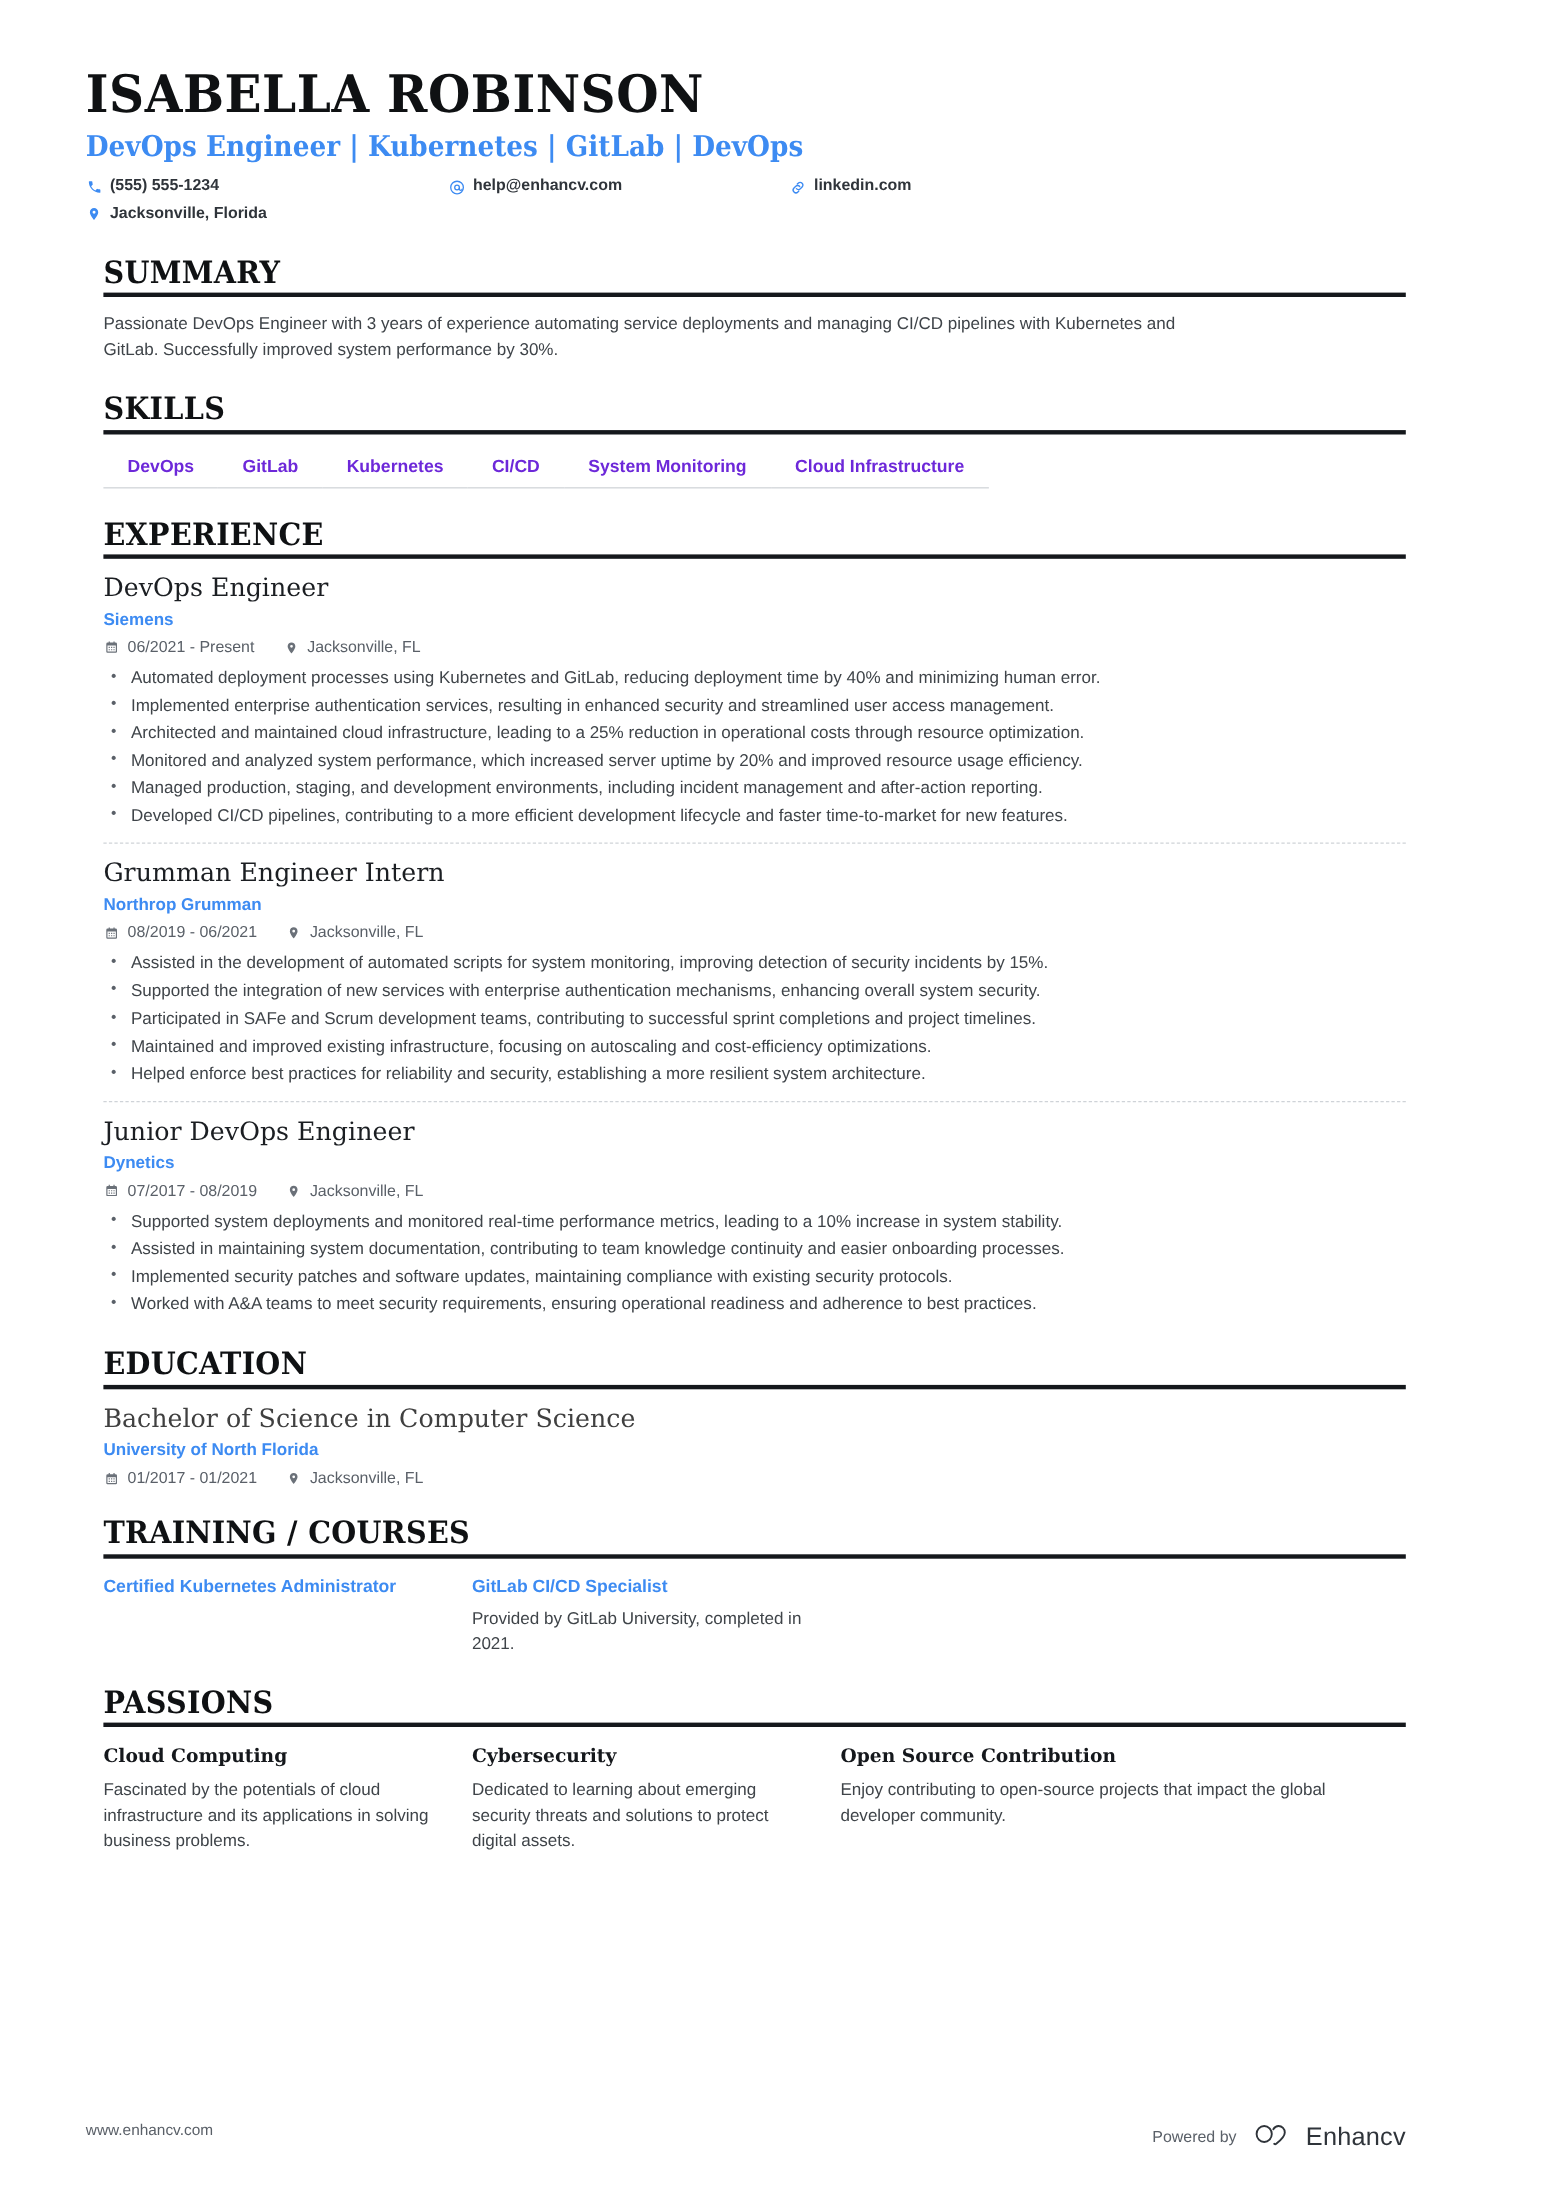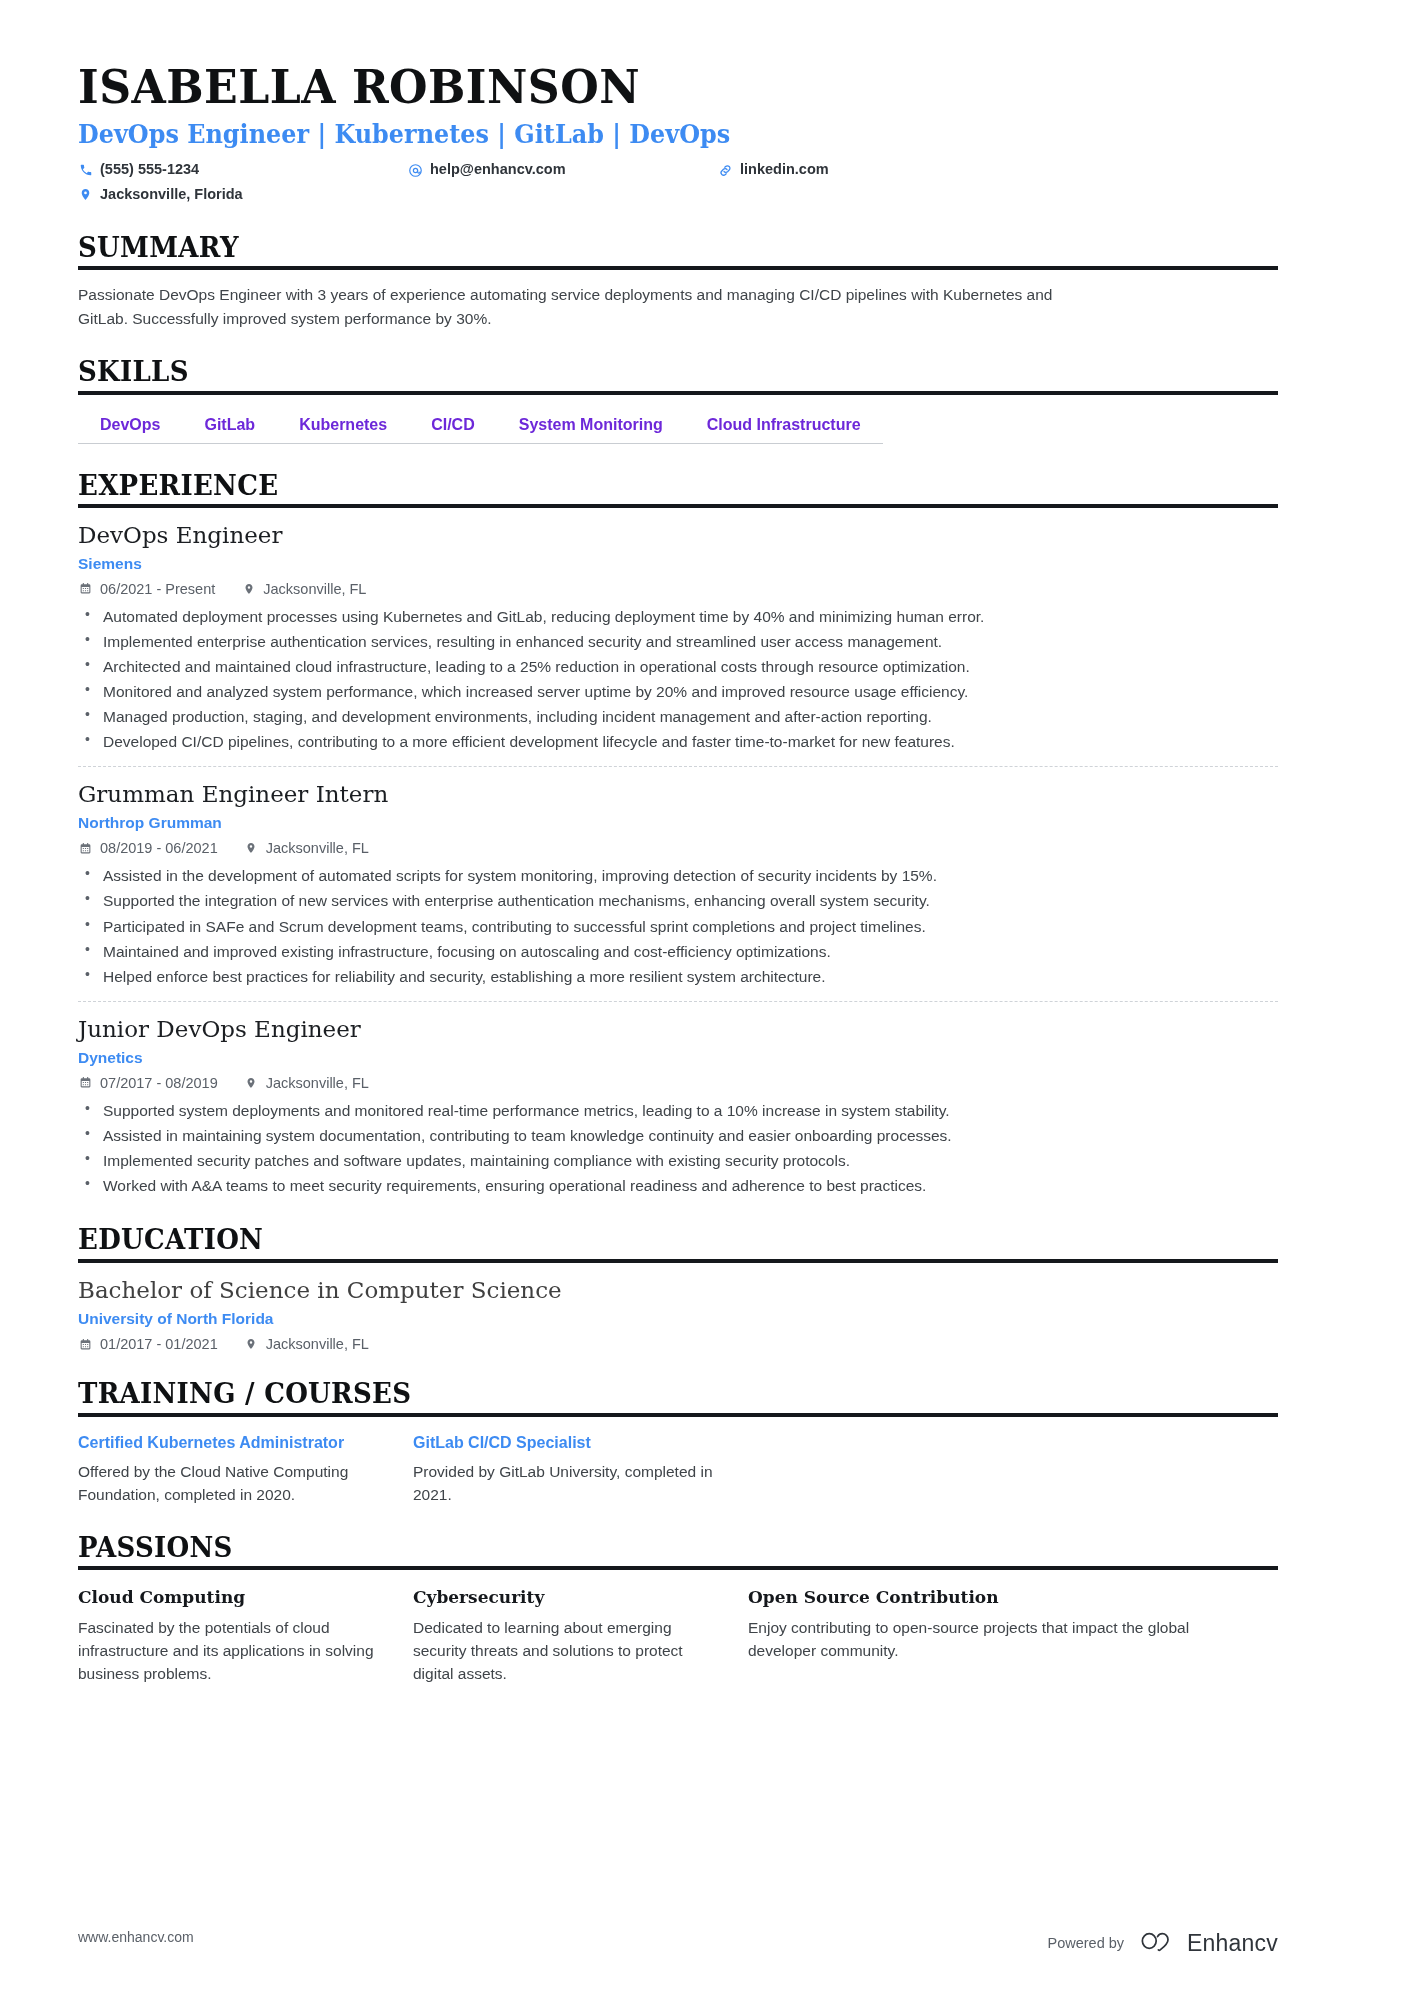--- a/index.html
+++ b/index.html
@@ -72,21 +72,21 @@
     align-items: center;
     justify-content: center;
     width: 15px;
     height: 15px;
     flex: none;
     color: #3d8bf2;
   }
   .ic svg { display: block; }
 
   
-  .section { margin-top: 26px; }
+  .section { margin-top: 26px; margin-left: 16px; }
   .section-title {
     font-family: "DejaVu Serif", "Liberation Serif", serif;
     font-weight: bold;
     font-size: 28px;
     letter-spacing: 0.3px;
     color: #0f1113;
     line-height: 1.12;
     transform: scaleX(0.93);
     transform-origin: left center;
   }
@@ -448,21 +448,20 @@
       </div>
     </div>
   </div>
 
   <div class="section">
     <div class="section-title">TRAINING / COURSES</div>
     <div class="rule"></div>
     <div class="three-col">
       <div class="col-item">
         <div class="course-title">Certified Kubernetes Administrator</div>
-        <div class="course-desc">Offered by the Cloud Native Computing Foundation, completed in 2020.</div>
       </div>
       <div class="col-item">
         <div class="course-title">GitLab CI/CD Specialist</div>
         <div class="course-desc">Provided by GitLab University, completed in 2021.</div>
       </div>
       <div class="col-item"></div>
     </div>
   </div>
 
   <div class="section">

